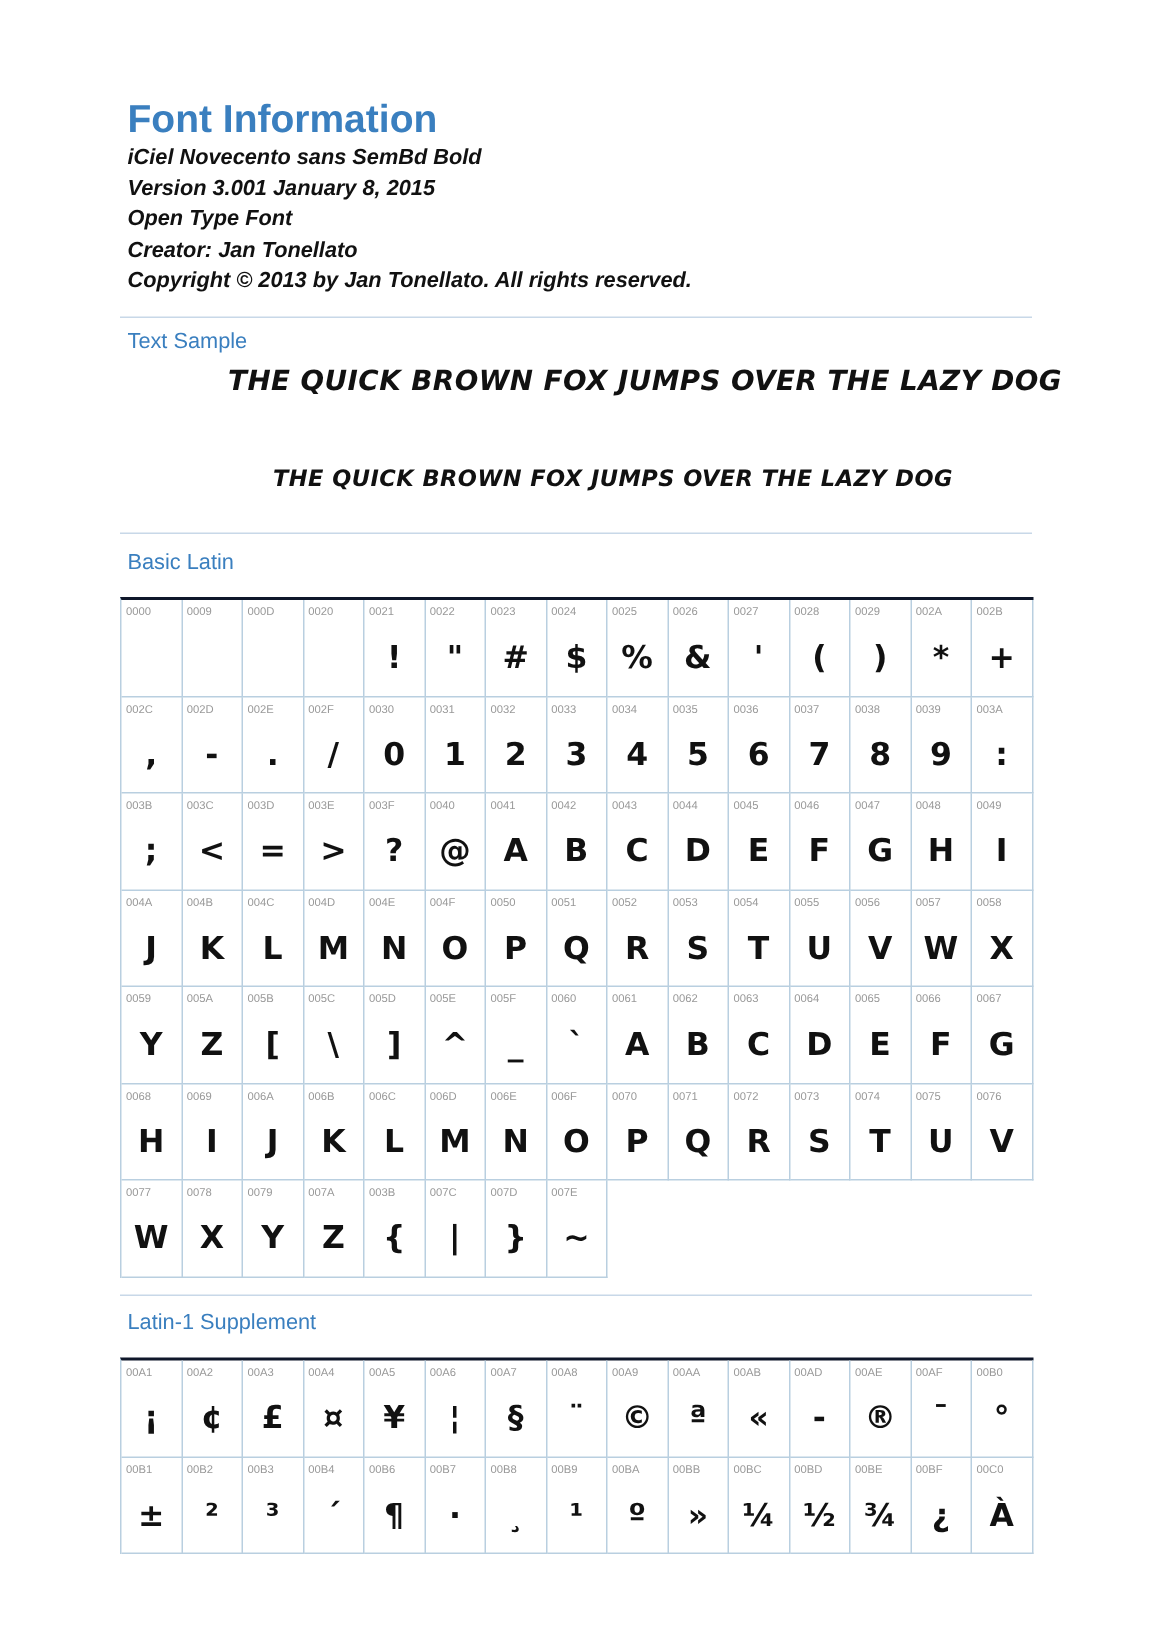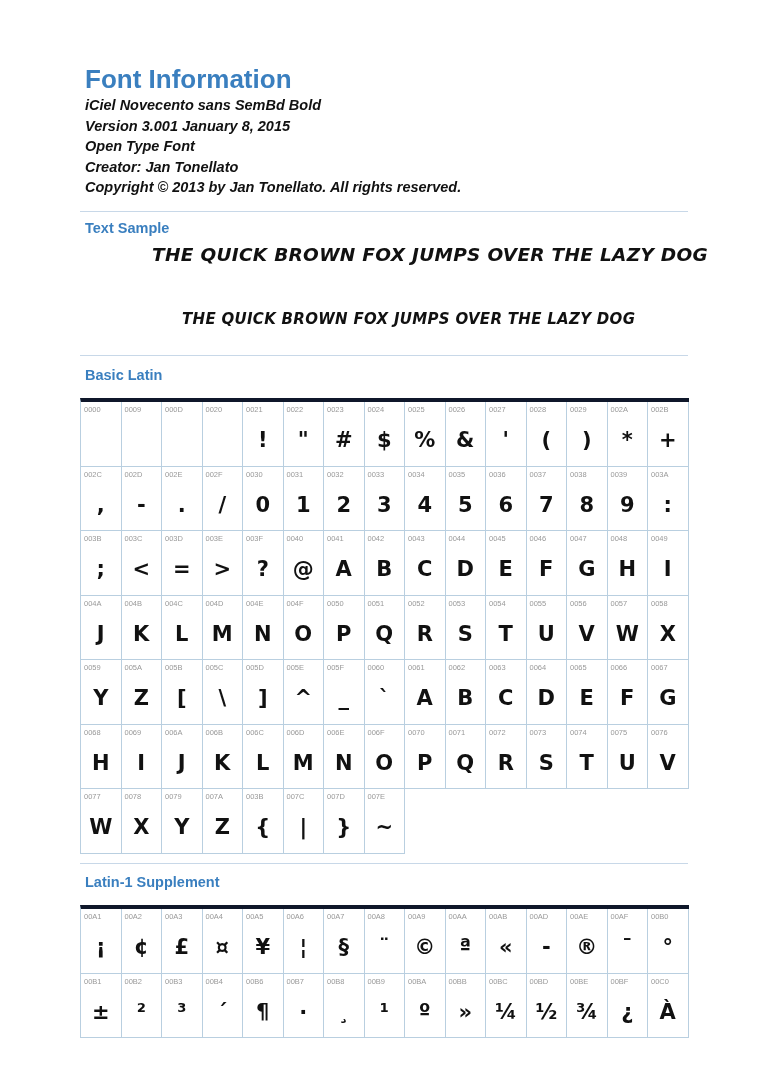--- a/index.html
+++ b/index.html
@@ -2,25 +2,25 @@
 <html><head>
 <meta charset="utf-8">
 <style>
   html, body { margin: 0; padding: 0; background: #ffffff; }
   body { width: 768px; height: 1087px; position: relative; font-family: "Liberation Sans", sans-serif; overflow: hidden; }
   .page { position: absolute; left: 0; top: 0; width: 768px; height: 825px; }
   .title { position: absolute; left: 85px; top: 63px; font-size: 26px; font-weight: bold; color: #3a7fbf; line-height: 32px; margin: 0; }
   .info { position: absolute; left: 85px; top: 95px; font-size: 14.5px; font-weight: bold; color: #111; line-height: 20.6px; }
   .info div { white-space: nowrap; font-style: italic; }
   .rule { position: absolute; left: 80px; width: 608px; height: 0; border-top: 1.5px solid #c8d8e8; }
-  .section-title { position: absolute; left: 85px; font-size: 14.5px; font-weight: bold; color: #3a7fbf; line-height: 18px; margin: 0; }
+  .section-title { position: absolute; left: 85px; font-size: 14.5px; font-weight: normal; color: #3a7fbf; line-height: 18px; margin: 0; }
   .sample { position: absolute; font-family: "DejaVu Sans", sans-serif; font-weight: bold; color: #111; white-space: nowrap; letter-spacing: 0.3px; font-style: italic; }
   .sample1 { left: 152px; top: 244px; font-size: 18.5px; }
   .sample2 { left: 182px; top: 310px; font-size: 15px; }
-  .grid { position: absolute; left: 80px; display: grid; grid-template-columns: repeat(15, 40.5px); border-left: 1px solid #b9cfe0; border-top: 4px solid #0f172a; }
+  .grid { position: absolute; left: 80px; display: grid; grid-template-columns: repeat(15, 40.5px); border-left: 1px solid #b9cfe0; border-top: 2px solid #0f172a; }
   .cell { box-sizing: border-box; width: 40.5px; height: 64.5px; border-right: 1px solid #b9cfe0; border-bottom: 1px solid #b9cfe0; position: relative; }
   .cell .code { position: absolute; left: 3px; top: 3px; font-size: 7.5px; color: #999; line-height: 9px; }
   .cell .glyph { position: absolute; left: 0; right: 0; top: 24px; text-align: center; font-family: "DejaVu Sans", sans-serif; font-weight: bold; font-size: 21px; color: #111; line-height: 28px; }
   .grid-basic { top: 398px; }
   .grid-latin1 { top: 905px; }
 </style>
 </head>
 <body>
 
 <div class="page">

